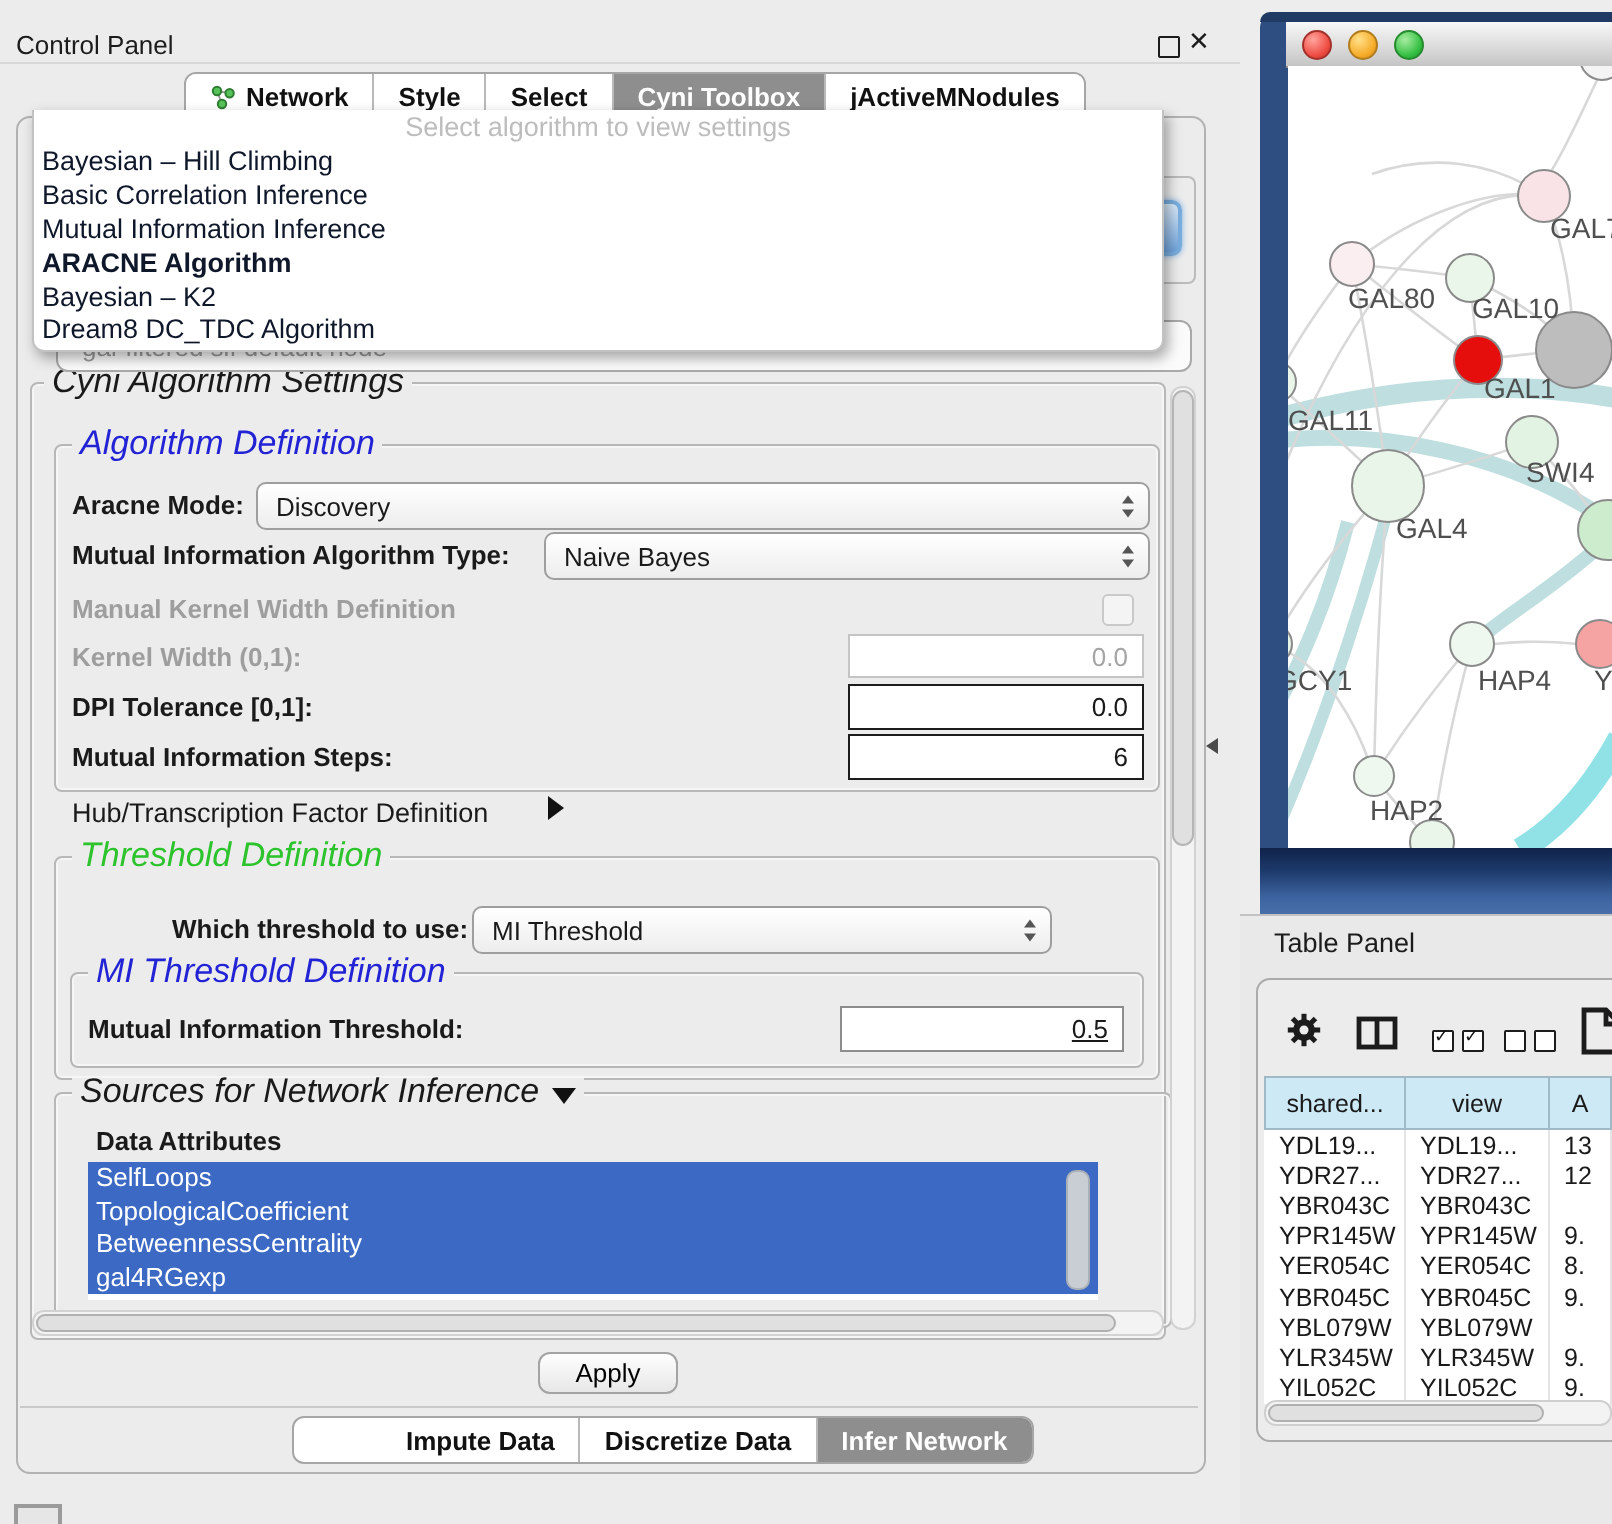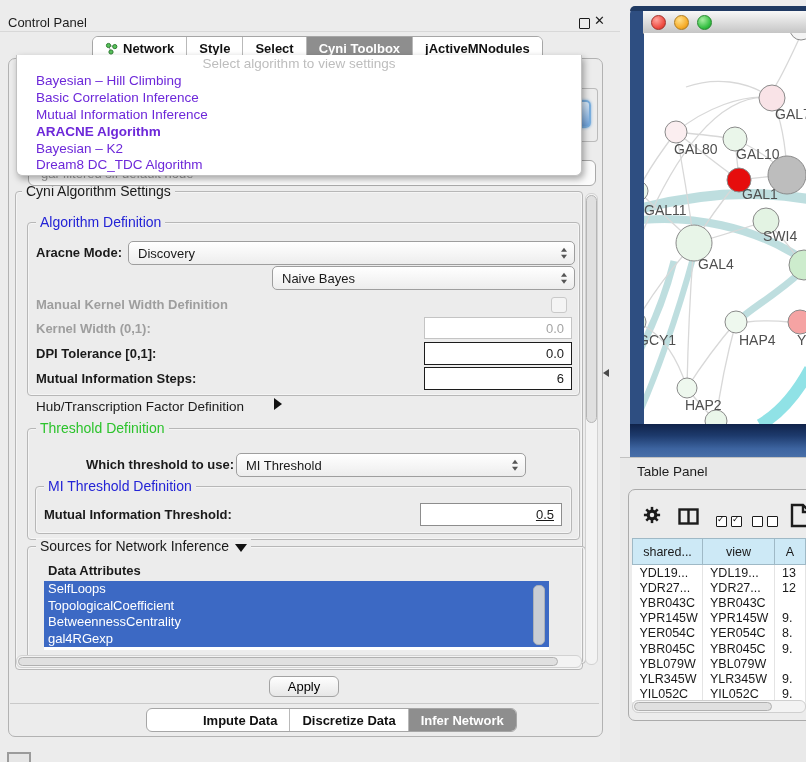--- a/index.html
+++ b/index.html
@@ -29,37 +29,37 @@
   .tab .ticon{margin-right:5px;display:inline-flex;}
 
   .bottombar{left:146px;top:708px;height:22px;display:flex;align-items:stretch;
              border:1px solid #a6a6a6;border-radius:6px;background:#fff;overflow:hidden;z-index:12;padding-left:44px;}
 
   
   .overlay{left:16px;top:55px;width:564px;height:120px;background:#fff;
            border:1px solid #c2c2c2;border-top:none;border-radius:0 0 6px 6px;
            box-shadow:2px 3px 7px rgba(0,0,0,.35);z-index:50;overflow:hidden;}
   .overlay .prompt{height:18px;line-height:18px;text-align:center;color:#bdbdbd;font-size:13.5px;}
-  .algo-item{height:16.9px;line-height:16.9px;padding-left:19px;font-size:13.5px;color:#6d28d9;}
+  .algo-item{height:16.9px;line-height:16.9px;padding-left:4px;font-size:13.5px;color:#0f172a;}
   .algo-item.sel{font-weight:bold;}
 
   
   .frag-group{left:560px;top:88px;width:37px;height:52px;border:1px solid #bbb;border-left:none;
               border-radius:0 4px 4px 0;z-index:40;}
   .frag-stepper{left:570px;top:100px;width:17px;height:24px;border-radius:5px;
                 background:linear-gradient(#d9e9f8,#6fa3dc);border:2px solid #79aede;
                 box-shadow:0 0 3px #7db0e0;z-index:40;}
   .frag-combo{left:28px;top:160px;width:568px;height:26px;border:1px solid #a9a9a9;border-radius:6px;
               background:#fbfbfb;z-index:40;display:flex;align-items:center;padding-left:12px;
               font-size:13px;color:#9b9b9b;box-sizing:border-box;}
 
   
   .fs{border:1px solid #b7b7b7;border-radius:4px;box-shadow:inset 0 0 0 1px #f5f5f5;}
   .legend{position:absolute;height:14px;line-height:14px;padding:0 4px;background:#ececec;
-          font-size:14px;white-space:nowrap;}
+          font-size:17px;white-space:nowrap;font-style:italic;}
   .legend.blue{color:#2323d6;}
   .legend.green{color:#2cc32c;}
 
   .lbl{font-size:13px;font-weight:bold;white-space:nowrap;}
   .lbl.dis{color:#9e9e9e;}
   .lbl.plain{font-weight:normal;font-size:13.5px;}
 
   
   .combo{background:linear-gradient(#ffffff,#ededed);border:1px solid #9e9e9e;border-radius:5px;
          display:flex;align-items:center;padding-left:9px;font-size:13px;box-sizing:border-box;}
@@ -216,20 +216,21 @@
 
   <div class="abs lbl" style="left:36px;top:245px;">Aracne Mode:</div>
   <div class="abs combo" style="left:128px;top:241px;width:447px;height:24px;">
     <span>Discovery</span>
     <span class="arrows">
         <div class="tri-up"></div>
         <div class="tri-down"></div>
       </span>
   </div>
 
+  <div class="abs lbl" style="left:36px;top:270px;">Mutual Information Algorithm Type:</div>
   <div class="abs combo" style="left:272px;top:266px;width:303px;height:24px;">
     <span>Naive Bayes</span>
     <span class="arrows">
         <div class="tri-up"></div>
         <div class="tri-down"></div>
       </span>
   </div>
 
   <div class="abs lbl dis" style="left:36px;top:297px;">Manual Kernel Width Definition</div>
   <div class="abs checkbox" style="left:551px;top:297px;"></div>

